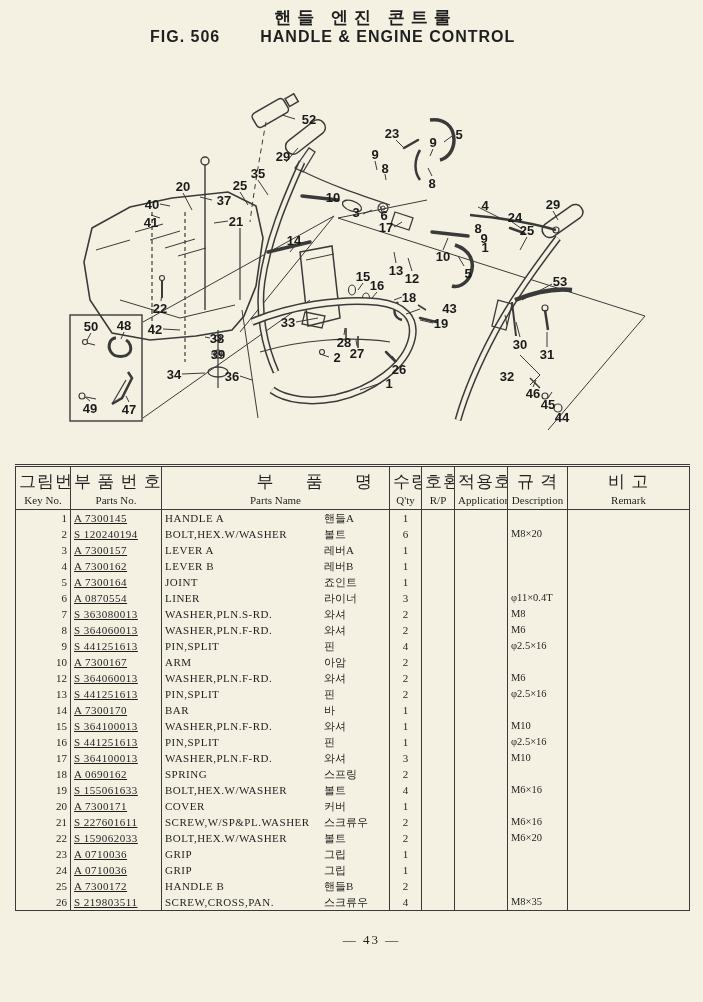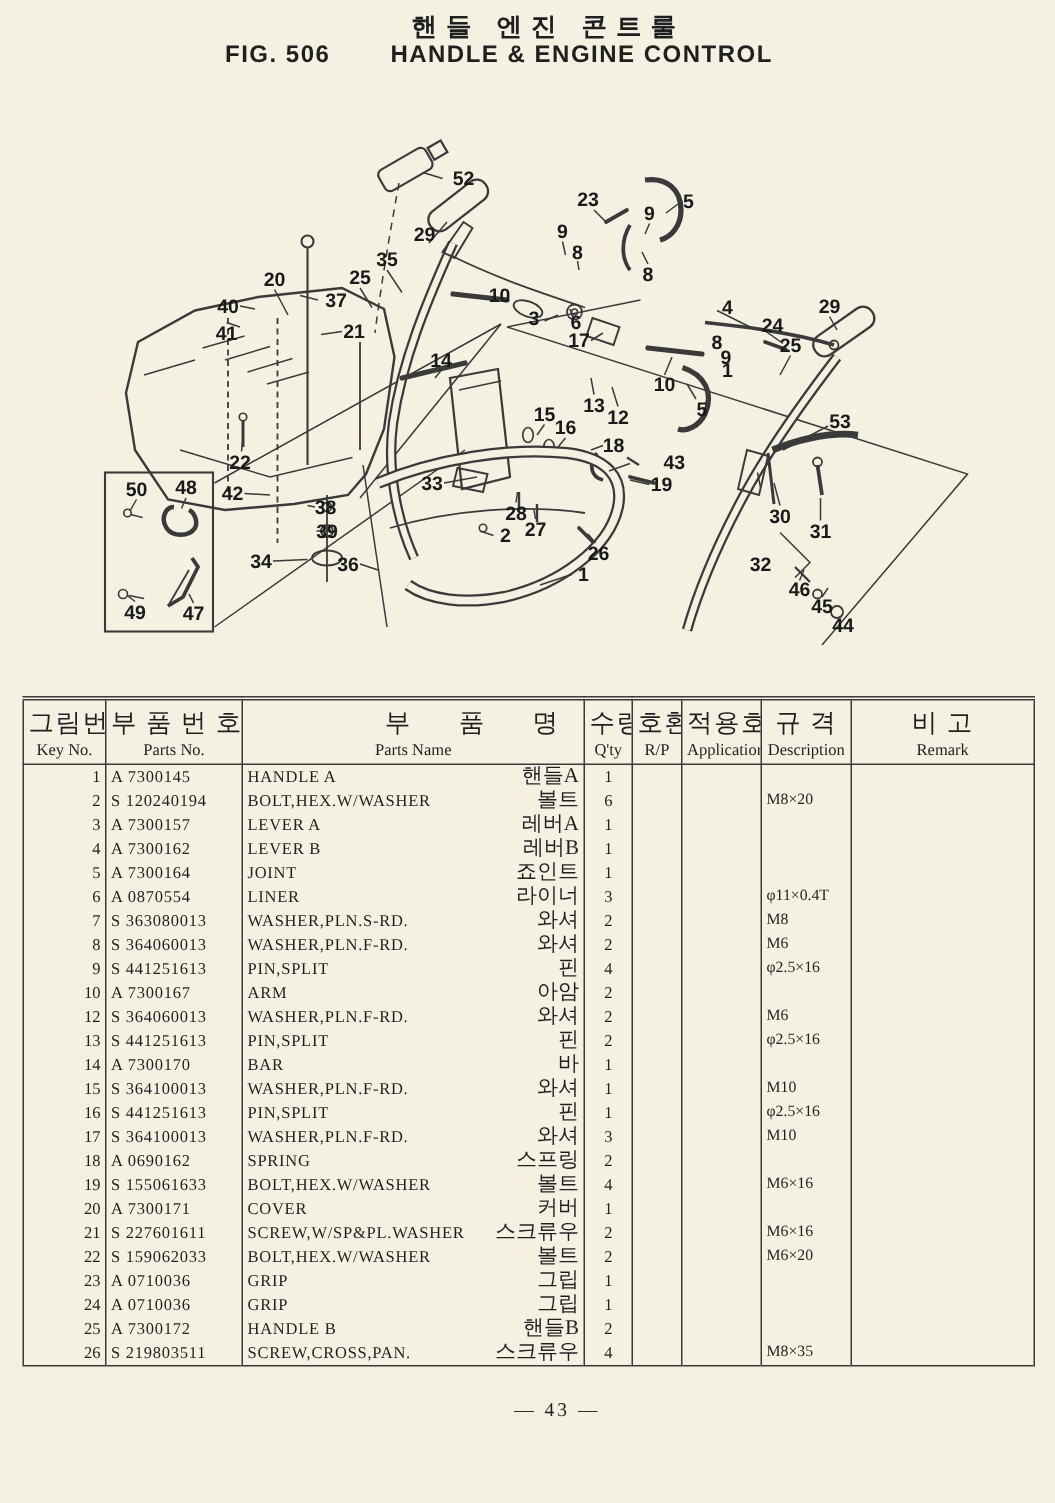--- a/index.html
+++ b/index.html
@@ -48,25 +48,25 @@
   thead th{
     border-bottom:1.5px solid #3a3a3a !important;
     height:42px;font-weight:normal;text-align:center;vertical-align:middle;
     font-family:"Liberation Serif",serif;
   }
   thead .h-kr{display:block;font-size:17px;letter-spacing:1px;}
   thead .h-kr.wide{letter-spacing:14px;text-indent:14px;text-align:right;}
   thead .h-en{display:block;font-size:11px;margin-top:1px;}
   tbody td{height:16px;line-height:16px;border-top:none;border-bottom:none;}
   td.c-key{text-align:right;padding-right:9px;}
-  td.c-no{padding-left:6px;letter-spacing:0.5px;}
+  td.c-no{padding-left:6px;letter-spacing:0.5px;text-decoration:underline;}
   td.c-name{padding-left:6px;}
   .name-flex{display:flex;justify-content:space-between;}
   .name-en{letter-spacing:0.5px;}
-  .name-kr{width:62px;flex:none;text-align:right;font-size:14px;}
+  .name-kr{width:62px;flex:none;text-align:left;font-size:11px;}
   td.c-qty{text-align:center;}
   td.c-desc{padding-left:5px;font-size:10.5px;}
   tbody tr td{vertical-align:middle;}
   .page-num{
     position:absolute;top:932px;left:0;width:100%;text-align:center;
     font-size:13px;letter-spacing:2px;padding-left:20px;
   }
   .art{stroke:#3a3a3a;fill:none;}
 </style>
 </head>

